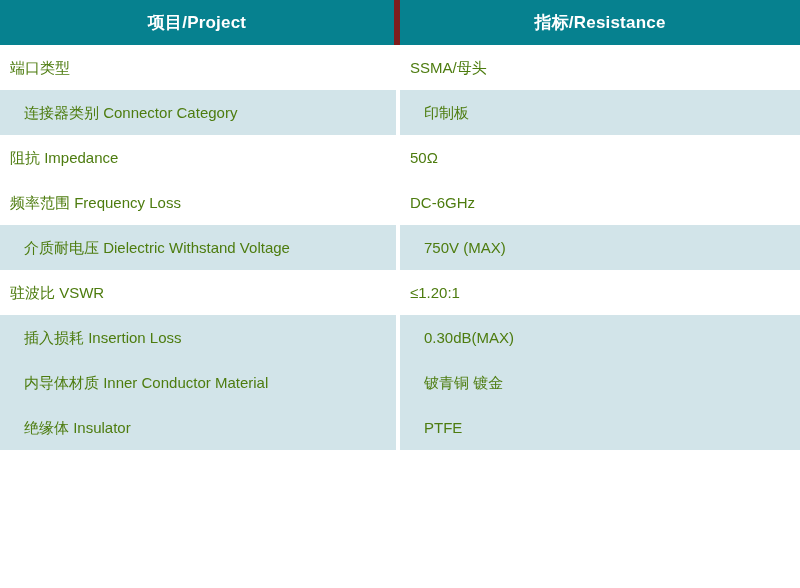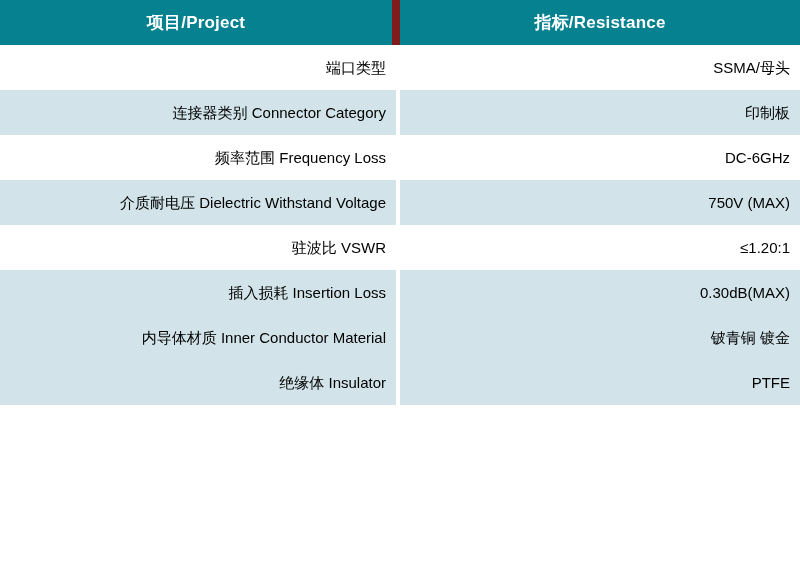--- a/index.html
+++ b/index.html
@@ -31,32 +31,32 @@
     background: #06818f;
     color: #ffffff;
     font-size: 17px;
     font-weight: bold;
     text-align: center;
     vertical-align: middle;
     padding: 0;
     letter-spacing: 0.2px;
   }
   thead th.th-project {
-    border-right: 8px solid #7f1d1d;
+    border-right: 6px solid #7f1d1d;
     margin-top: 12px;
   }
 
   
   tbody td {
     height: 45px;
     padding: 0 10px;
-    text-align: right;
+    text-align: left;
     vertical-align: middle;
     font-size: 15px;
-    color: #000000;
+    color: #4d7c0f;
     line-height: 1.3;
   }
   tbody td.cell-project {
     border-right: 4px solid #ffffff;
   }
 
   tbody tr.row-odd td  { background: #ffffff; }
   tbody tr.row-even td { background: #d2e4e9; padding-left: 24px; }
 
   
@@ -80,20 +80,24 @@
   <tbody id="table-body">
       <tr class="row-odd">
         <td class="cell-project">端口类型</td>
         <td class="cell-indicator">SSMA/母头</td>
       </tr>
       <tr class="row-even">
         <td class="cell-project">连接器类别 Connector Category</td>
         <td class="cell-indicator">印制板</td>
       </tr>
       <tr class="row-odd">
+        <td class="cell-project">阻抗 Impedance</td>
+        <td class="cell-indicator">50Ω</td>
+      </tr>
+      <tr class="row-odd">
         <td class="cell-project">频率范围 Frequency Loss</td>
         <td class="cell-indicator">DC-6GHz</td>
       </tr>
       <tr class="row-even">
         <td class="cell-project">介质耐电压 Dielectric Withstand Voltage</td>
         <td class="cell-indicator">750V (MAX)</td>
       </tr>
       <tr class="row-odd">
         <td class="cell-project">驻波比 VSWR</td>
         <td class="cell-indicator">≤1.20:1</td>

